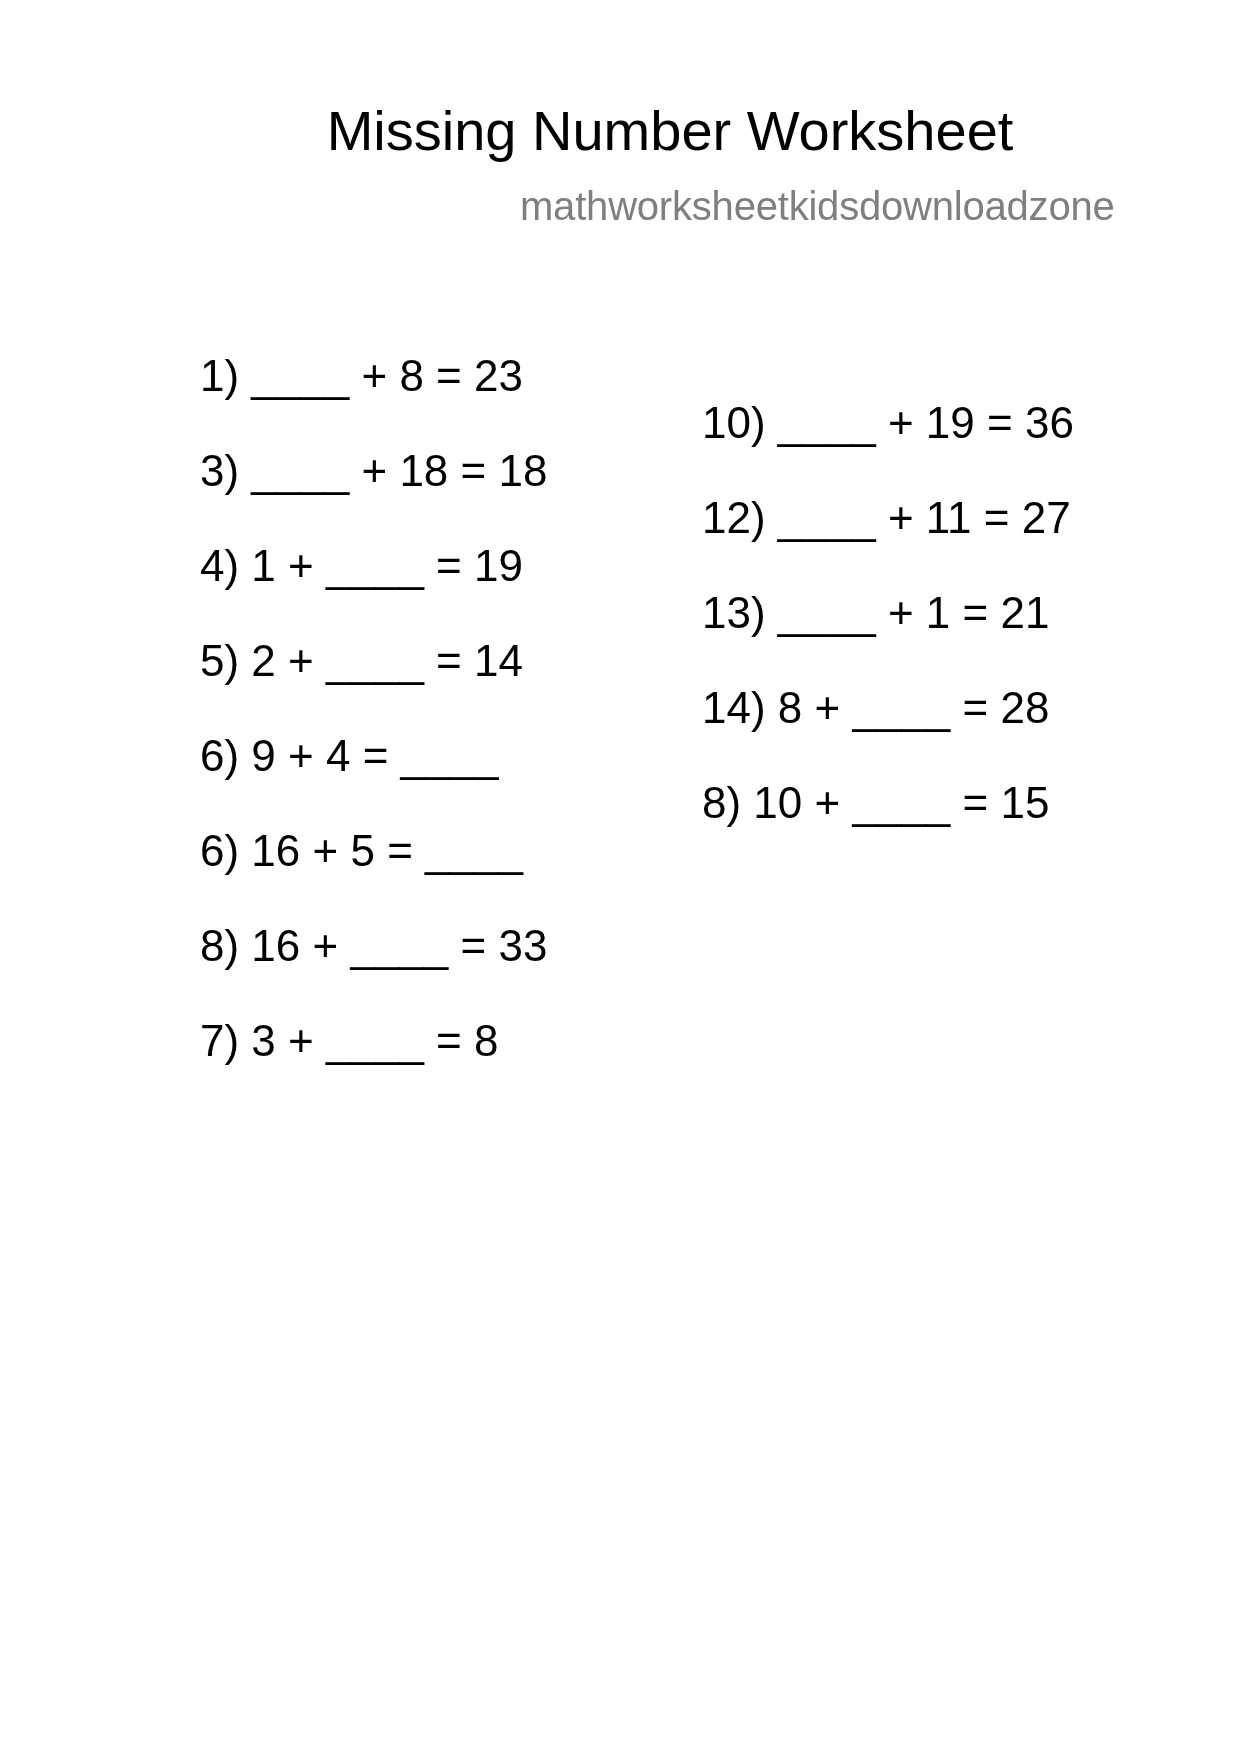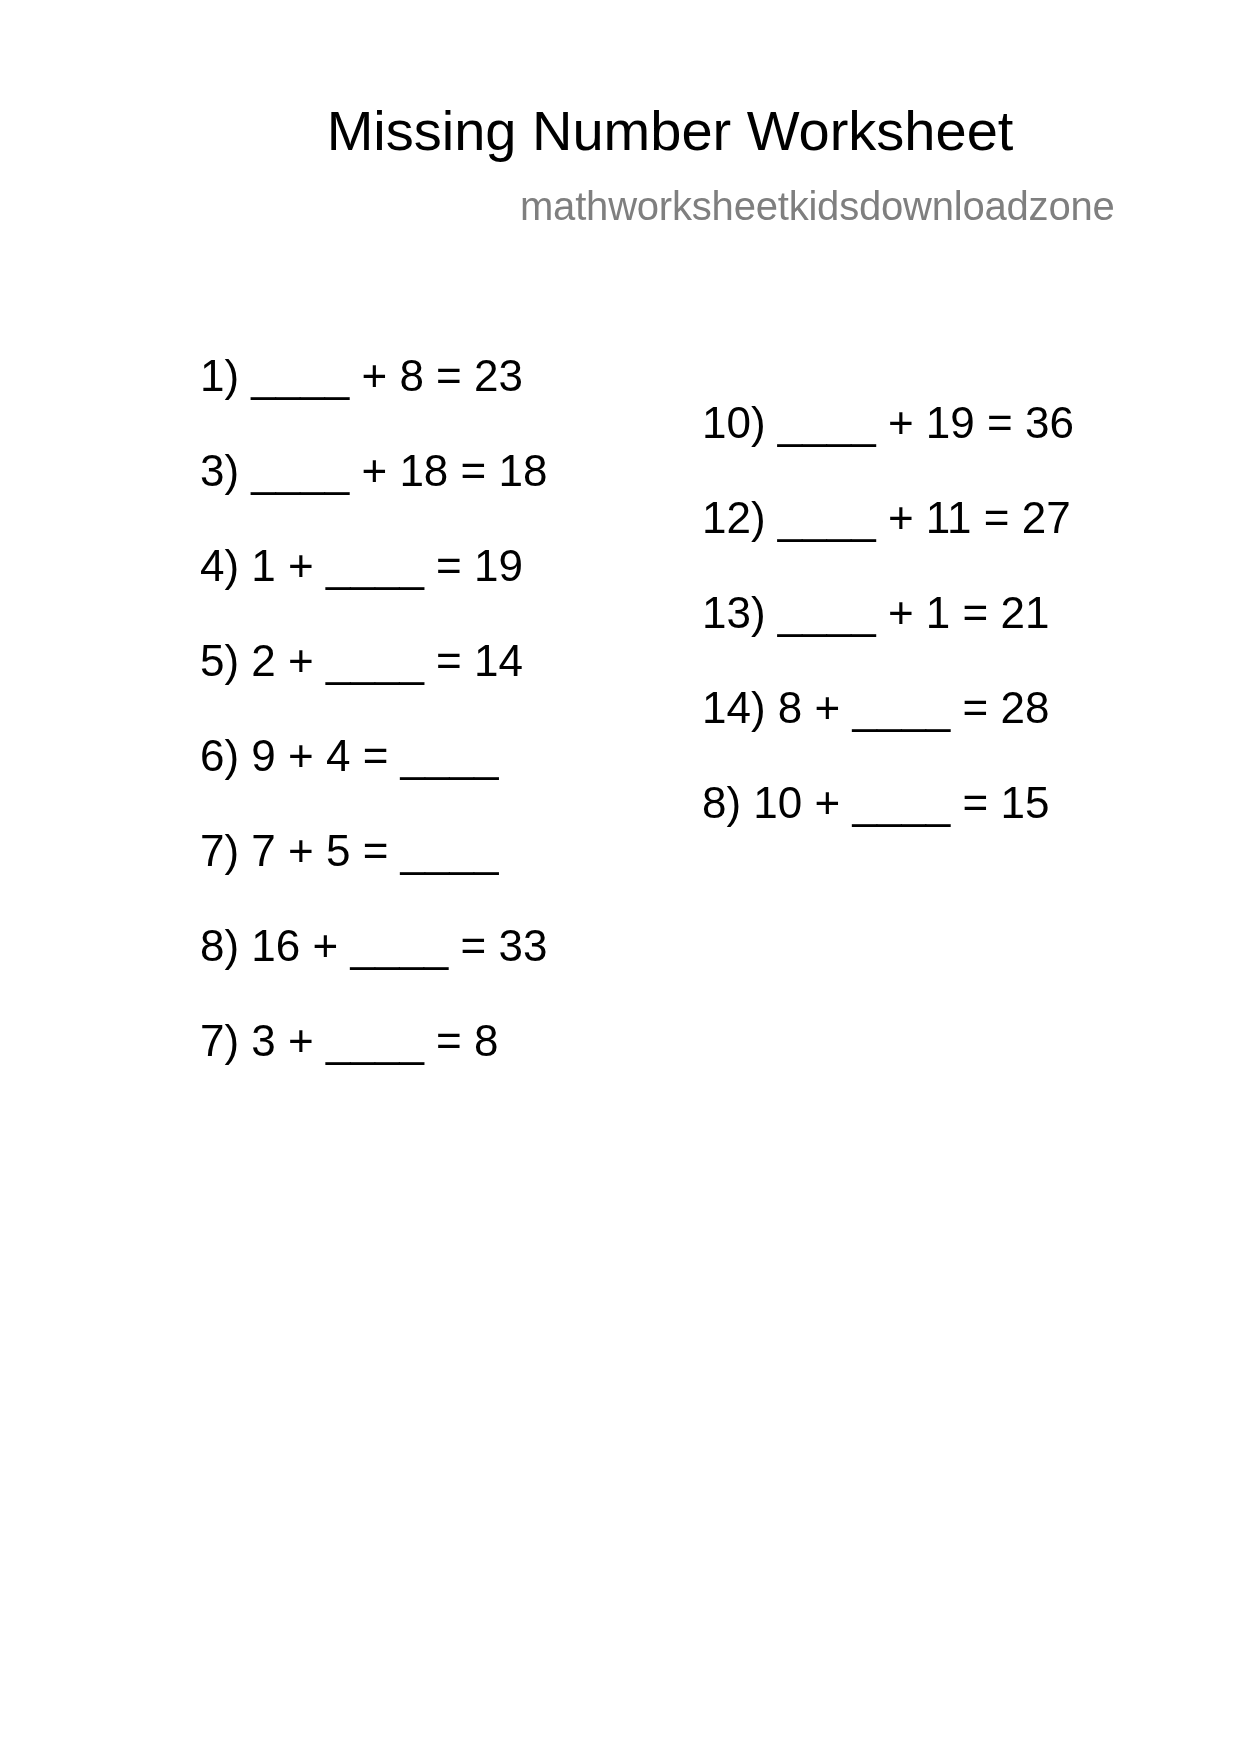--- a/index.html
+++ b/index.html
@@ -55,21 +55,21 @@
 
 <div class="title">Missing Number Worksheet</div>
 <div class="subtitle">mathworksheetkidsdownloadzone</div>
 
 <div class="col left">
   <div class="problem"><span>1) ____ + 8 = 23</span></div>
   <div class="problem"><span>3) ____ + 18 = 18</span></div>
   <div class="problem"><span>4) 1 + ____ = 19</span></div>
   <div class="problem"><span>5) 2 + ____ = 14</span></div>
   <div class="problem"><span>6) 9 + 4 = ____</span></div>
-  <div class="problem"><span>7) 7 + 5 = ____</span></div>
+  <div class="problem"><span>6) 16 + 5 = ____</span></div>
   <div class="problem"><span>8) 16 + ____ = 33</span></div>
   <div class="problem"><span>7) 3 + ____ = 8</span></div>
 </div>
 
 <div class="col right">
   <div class="problem"><span>10) ____ + 19 = 36</span></div>
   <div class="problem"><span>12) ____ + 11 = 27</span></div>
   <div class="problem"><span>13) ____ + 1 = 21</span></div>
   <div class="problem"><span>14) 8 + ____ = 28</span></div>
   <div class="problem"><span>8) 10 + ____ = 15</span></div>

